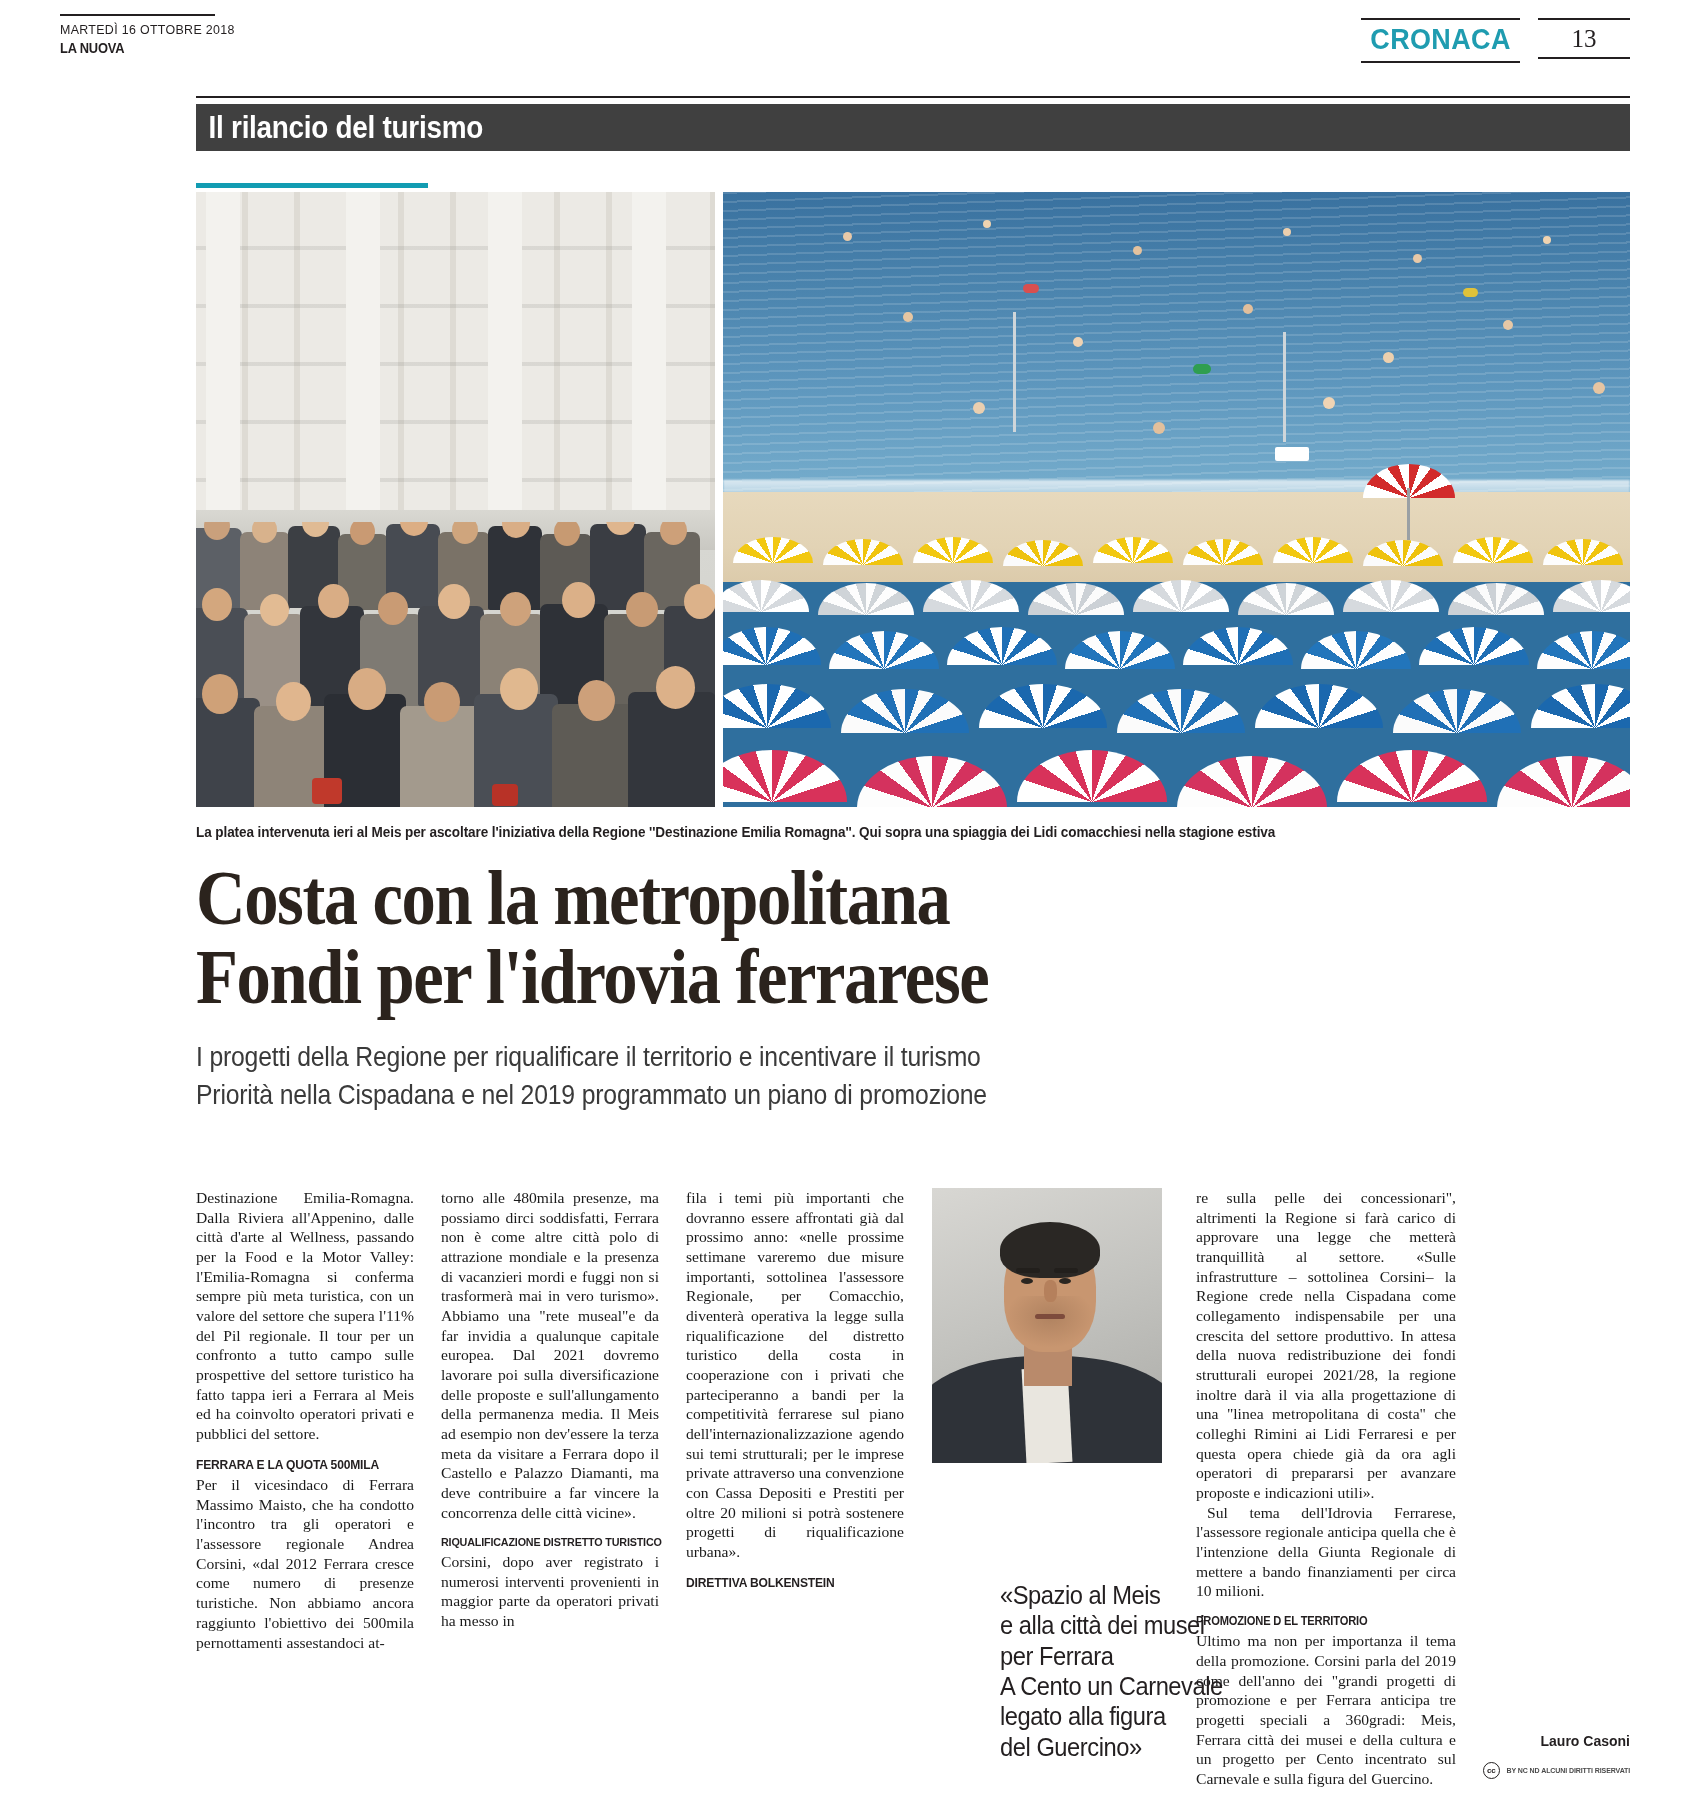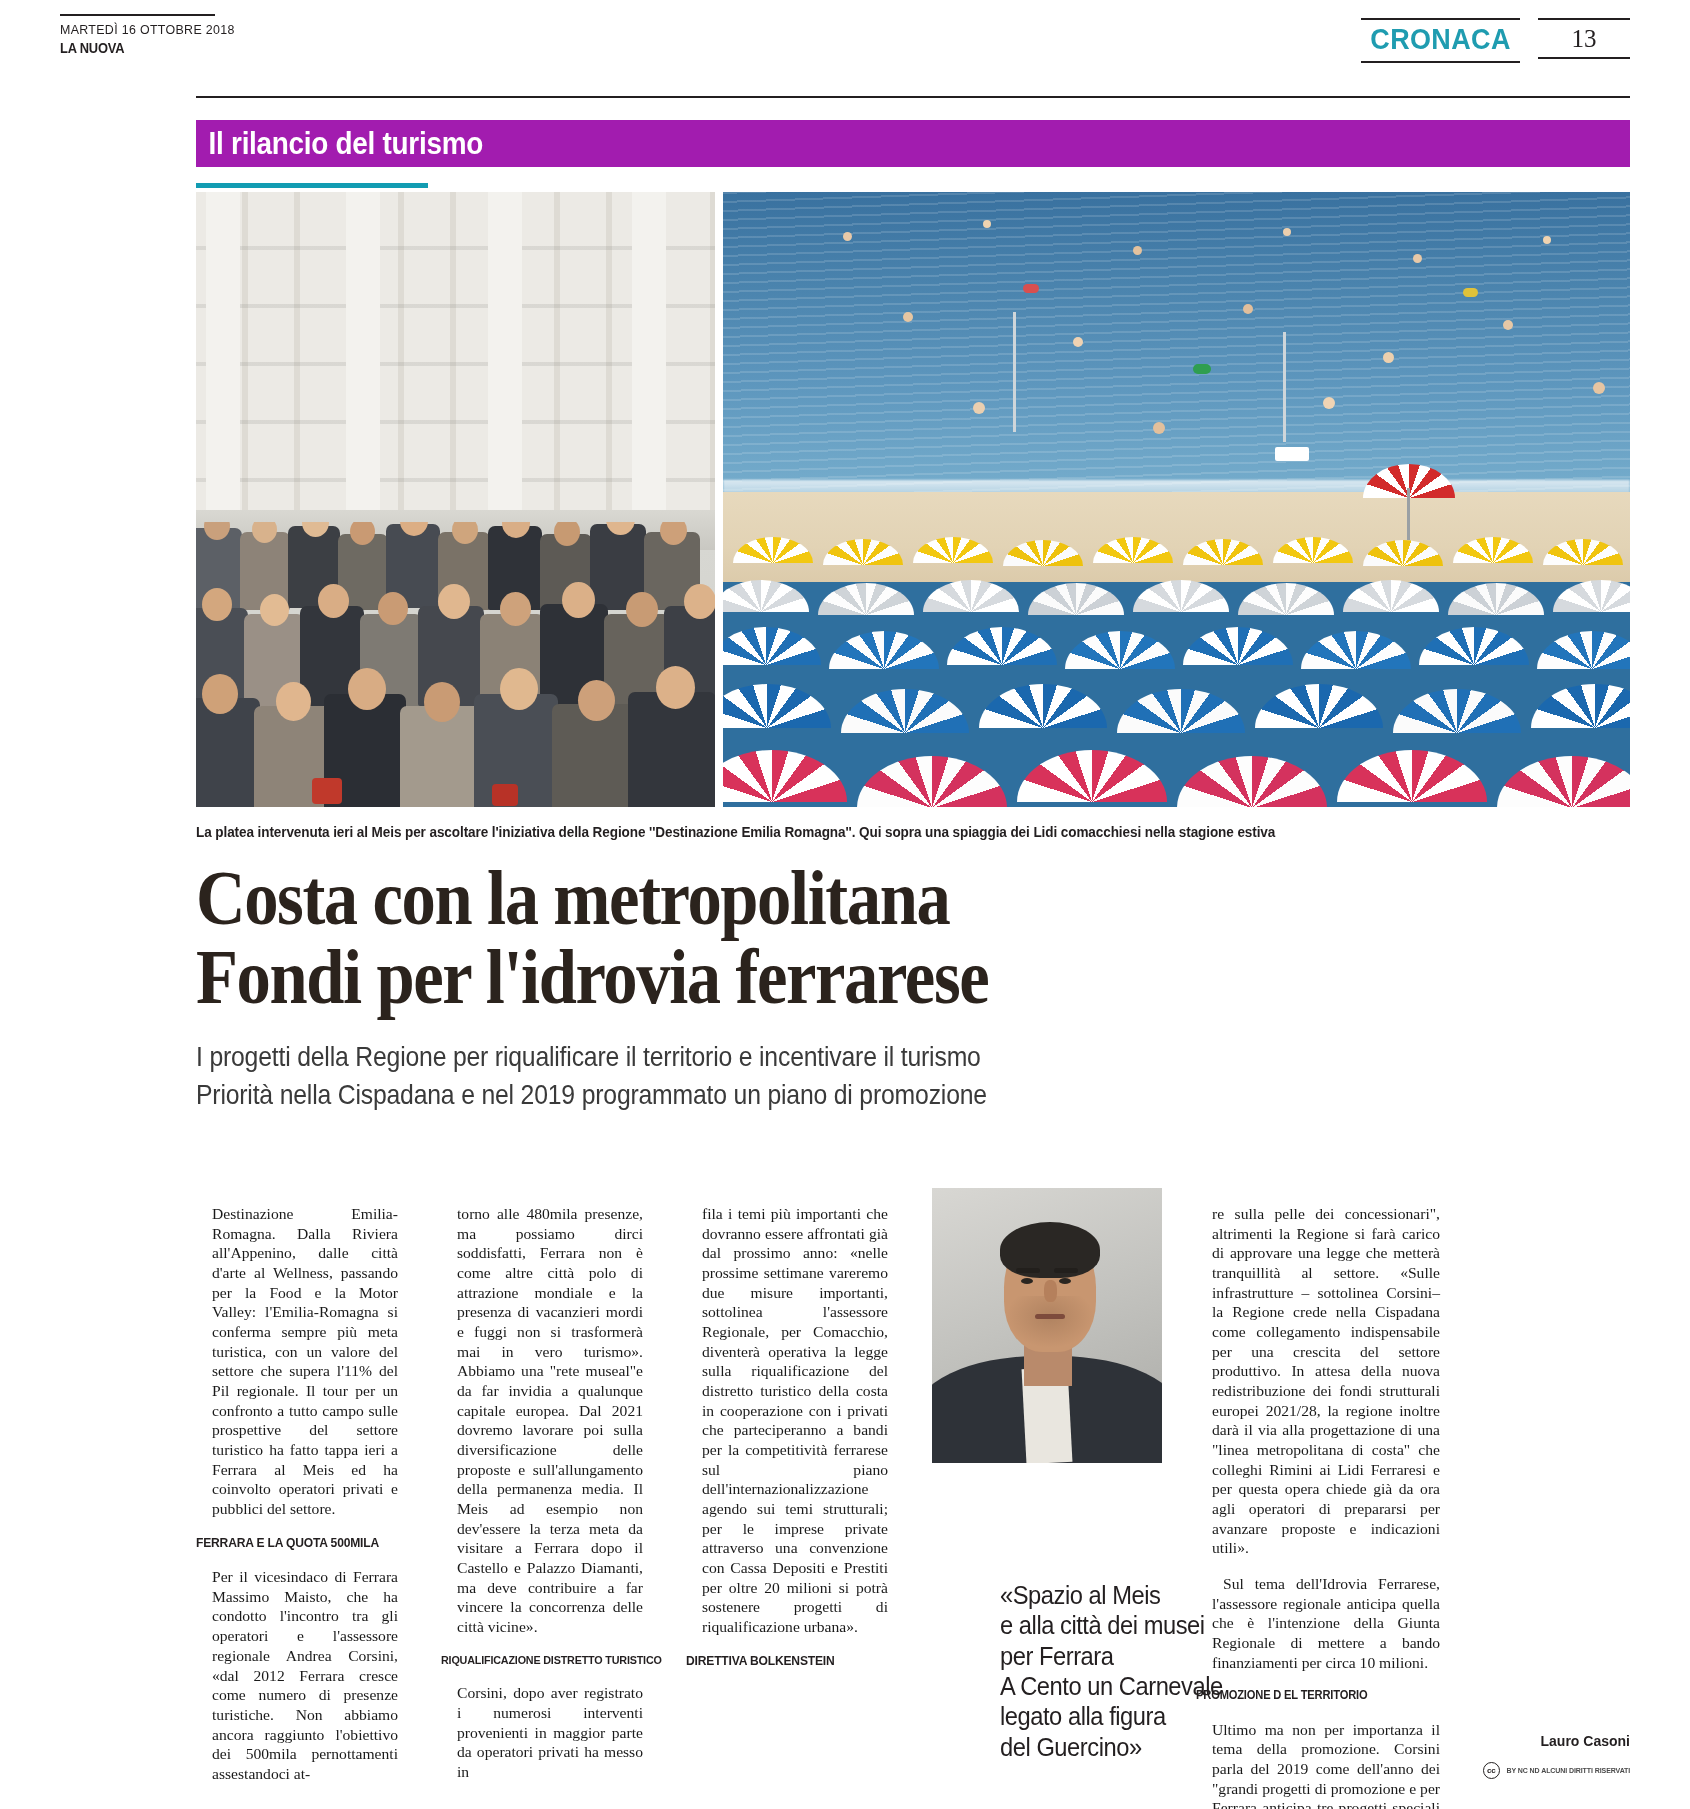--- a/index.html
+++ b/index.html
@@ -22,21 +22,21 @@
   .mh-sec .bar{height:2px;background:#231f20;}
   .mh-sec .txt{font-size:29px;font-weight:700;color:#1f9cb0;letter-spacing:.4px;
                padding:3px 4px 5px;transform:scaleX(.93);}
   .mh-pg{position:absolute;right:0;top:4px;width:92px;text-align:center;}
   .mh-pg .bar{height:2px;background:#231f20;}
   .mh-pg .txt{font-size:25px;color:#231f20;padding:5px 0 4px;font-family:"Liberation Serif",serif;}
 
   
   .banner-wrap{position:absolute;left:196px;top:96px;width:1434px;}
   .banner-top-rule{height:2px;background:#231f20;width:100%;}
-  .banner{margin-top:22px;height:47px;background:#a21caf;display:flex;align-items:center;}
+  .banner{margin-top:6px;height:47px;background:#404040;display:flex;align-items:center;}
   .banner-txt{color:#fff;font-size:31px;font-weight:700;letter-spacing:-.3px;
               padding-left:14px;transform:scaleX(.9);transform-origin:left center;}
 
   
   .photos{position:absolute;left:196px;top:192px;width:1434px;height:615px;}
   .ph-accent{position:absolute;left:0;top:-9px;width:232px;height:5px;background:#129cb2;}
   .ph-left{position:absolute;left:0;top:0;width:519px;height:615px;overflow:hidden;background:#cfd2cf;}
   .ph-right{position:absolute;left:527px;top:0;width:907px;height:615px;overflow:hidden;background:#2f6f9e;}
 
   
@@ -87,21 +87,21 @@
        font-family:"Liberation Serif",serif;font-size:15.6px;line-height:1.262;
        color:#1a1a1a;text-align:justify;hyphens:auto;}
   .c1{left:0;}
   .c2{left:245px;}
   .c3{left:490px;}
   .c5{left:1000px;width:260px;}
 
   .kicker{font-family:"Liberation Sans",sans-serif;font-size:13px;font-weight:700;
           letter-spacing:-.2px;color:#231f20;margin:13px 0 2px;text-align:left;
           transform:scaleX(.93);transform-origin:left center;white-space:nowrap;}
-  .bp{margin:16px;text-indent:0;}
+  .bp{margin:0;text-indent:0;}
   .bp + .bp{text-indent:11px;}
 
   
   .portrait{position:absolute;left:932px;top:1188px;width:230px;height:275px;overflow:hidden;
             background:#b8b8b8;}
   .pt-bg{position:absolute;inset:0;background:linear-gradient(160deg,#d8d7d3 0%,#c2c2be 48%,#a9a9a5 100%);}
   .pt-suit{position:absolute;left:-18px;top:168px;width:268px;height:130px;background:#2e3238;
            border-radius:46% 46% 0 0;}
   .pt-shirt{position:absolute;left:92px;top:180px;width:46px;height:95px;background:#e9e6df;
             transform:rotate(-3deg);}

